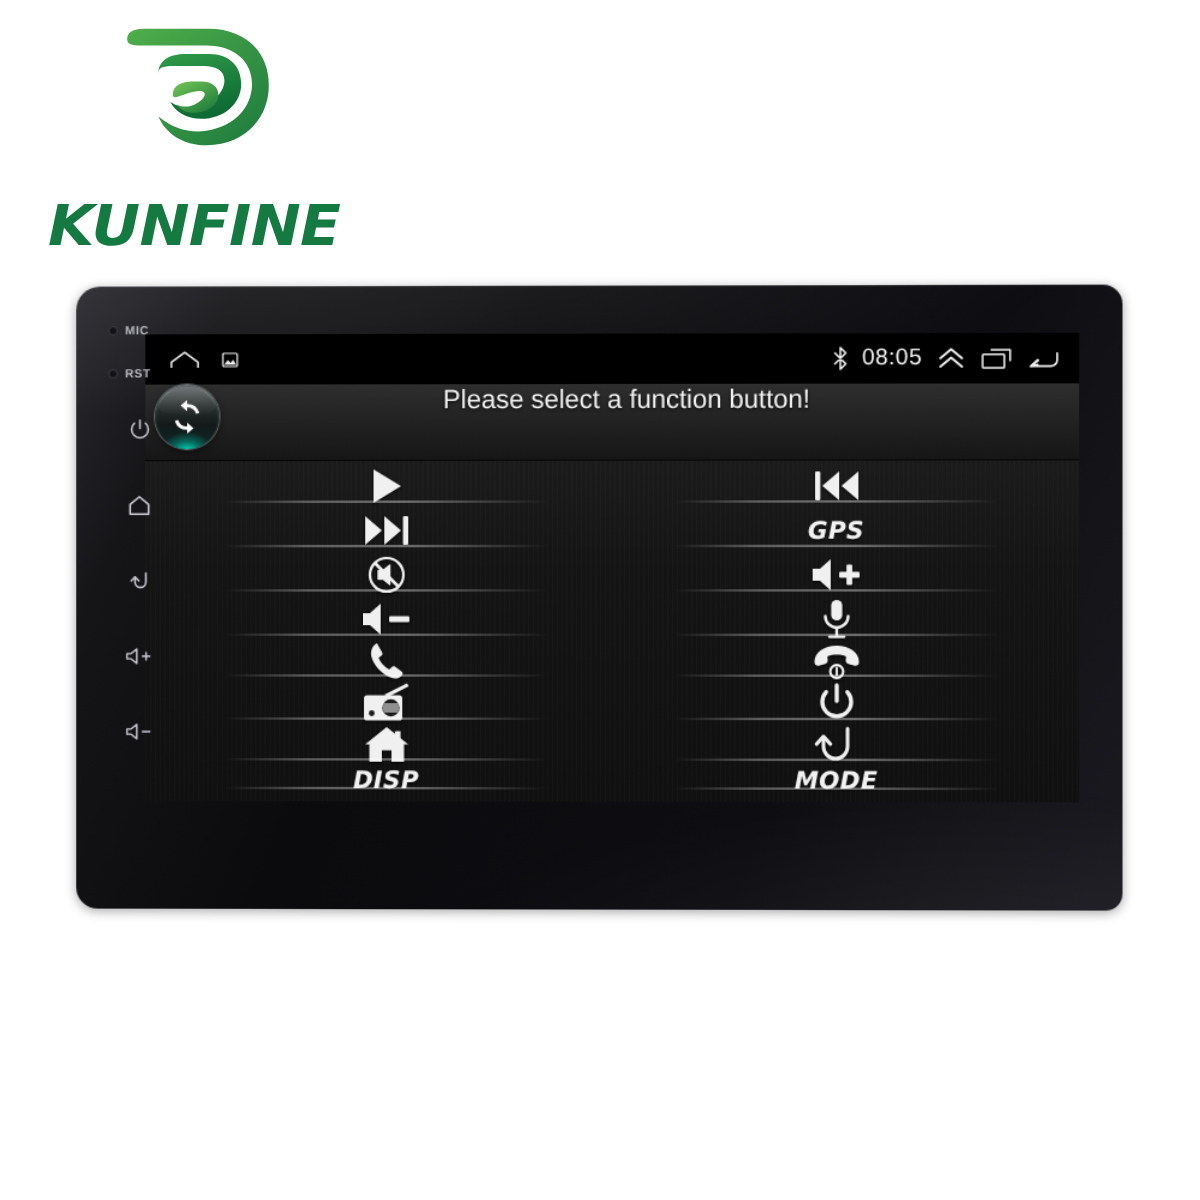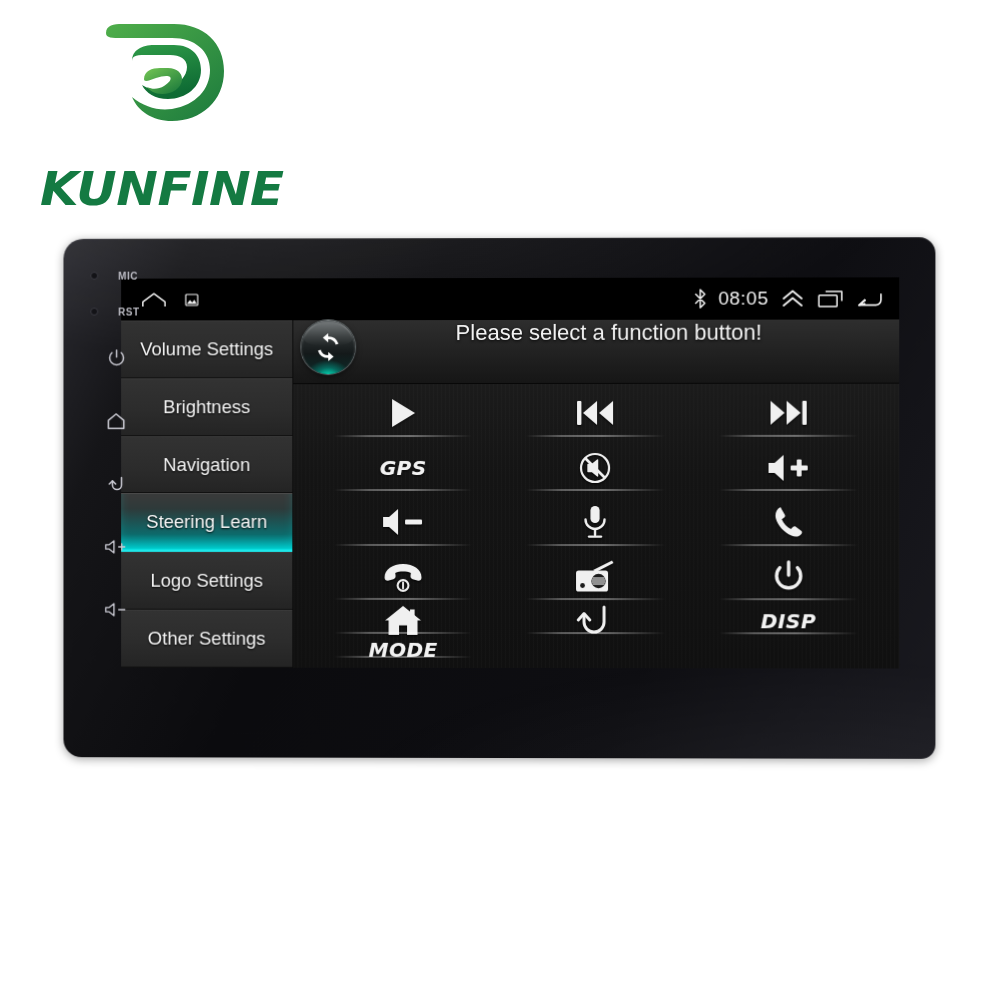--- a/index.html
+++ b/index.html
@@ -48,21 +48,21 @@
   }
 
   
   #bezel-left {
     position: absolute; left: 22px; top: 22px;
     width: 62px; height: 470px;
     display: flex; flex-direction: column; align-items: center;
     z-index: 3;
   }
   .bezel-dot-row {
-    display: flex; align-items: center; gap: 20px;
+    display: flex; align-items: center; gap: 6px;
     height: 30px; width: 58px; padding-left: 3px;
   }
   .bezel-dot {
     width: 8px; height: 8px; border-radius: 50%;
     border: 1px solid #3b3b42; background: #131317;
     flex: 0 0 auto;
   }
   .bezel-dot-label {
     font-size: 10px; font-weight: 700; letter-spacing: .6px;
     color: #b8b8c0; font-family: "Liberation Sans", sans-serif;
@@ -167,21 +167,21 @@
     color: #f3f3f3; font-size: 22px;
     text-shadow: 0 1px 3px rgba(0,0,0,.9);
     padding-right: 36px;
     font-family: "Liberation Sans", sans-serif;
   }
 
   
   #fn-grid {
     flex: 1 1 auto;
     display: grid;
-    grid-template-columns: repeat(3, 1fr);
+    grid-template-columns: repeat(2, 1fr);
     grid-template-rows: repeat(4, 1fr);
     padding: 2px 14px 6px 14px;
   }
   .fn-cell {
     position: relative;
     display: flex; align-items: center; justify-content: center;
     color: #f2f2f2;
   }
   .fn-cell::after {
     content:""; position: absolute; left: 14%; right: 14%; bottom: 4px; height: 2px;
@@ -321,28 +321,20 @@
               <path d="M9 11 L3 16.6 L9 15" stroke-width="1.7"></path>
               <path d="M3 16.5 L9.5 11.5"></path>
               <path d="M3 16.5 L9.5 15.5" style="display:none"></path>
             </svg>
           </span>
         </div>
       </div>
 
       <div id="screen-body">
 
-        <div id="sidebar">
-          <div class="side-item">Volume Settings</div>
-          <div class="side-item">Brightness</div>
-          <div class="side-item">Navigation</div>
-          <div class="side-item selected">Steering Learn</div>
-          <div class="side-item">Logo Settings</div>
-          <div class="side-item">Other Settings</div>
-        </div>
 
         <div id="panel">
 
           <div id="panel-header">
             <div id="refresh-button">
               <svg width="32" height="32" viewBox="0 0 32 32" fill="#ffffff">
                 <path d="M16 5.2 A10.8 10.8 0 0 1 26.3 12.6 L23.6 13.5 A8 8 0 0 0 16 8 L16 11.3 L10.6 6.6 L16 2 Z"></path>
                 <path d="M16 26.8 A10.8 10.8 0 0 1 5.7 19.4 L8.4 18.5 A8 8 0 0 0 16 24 L16 20.7 L21.4 25.4 L16 30 Z"></path>
               </svg>
             </div>

